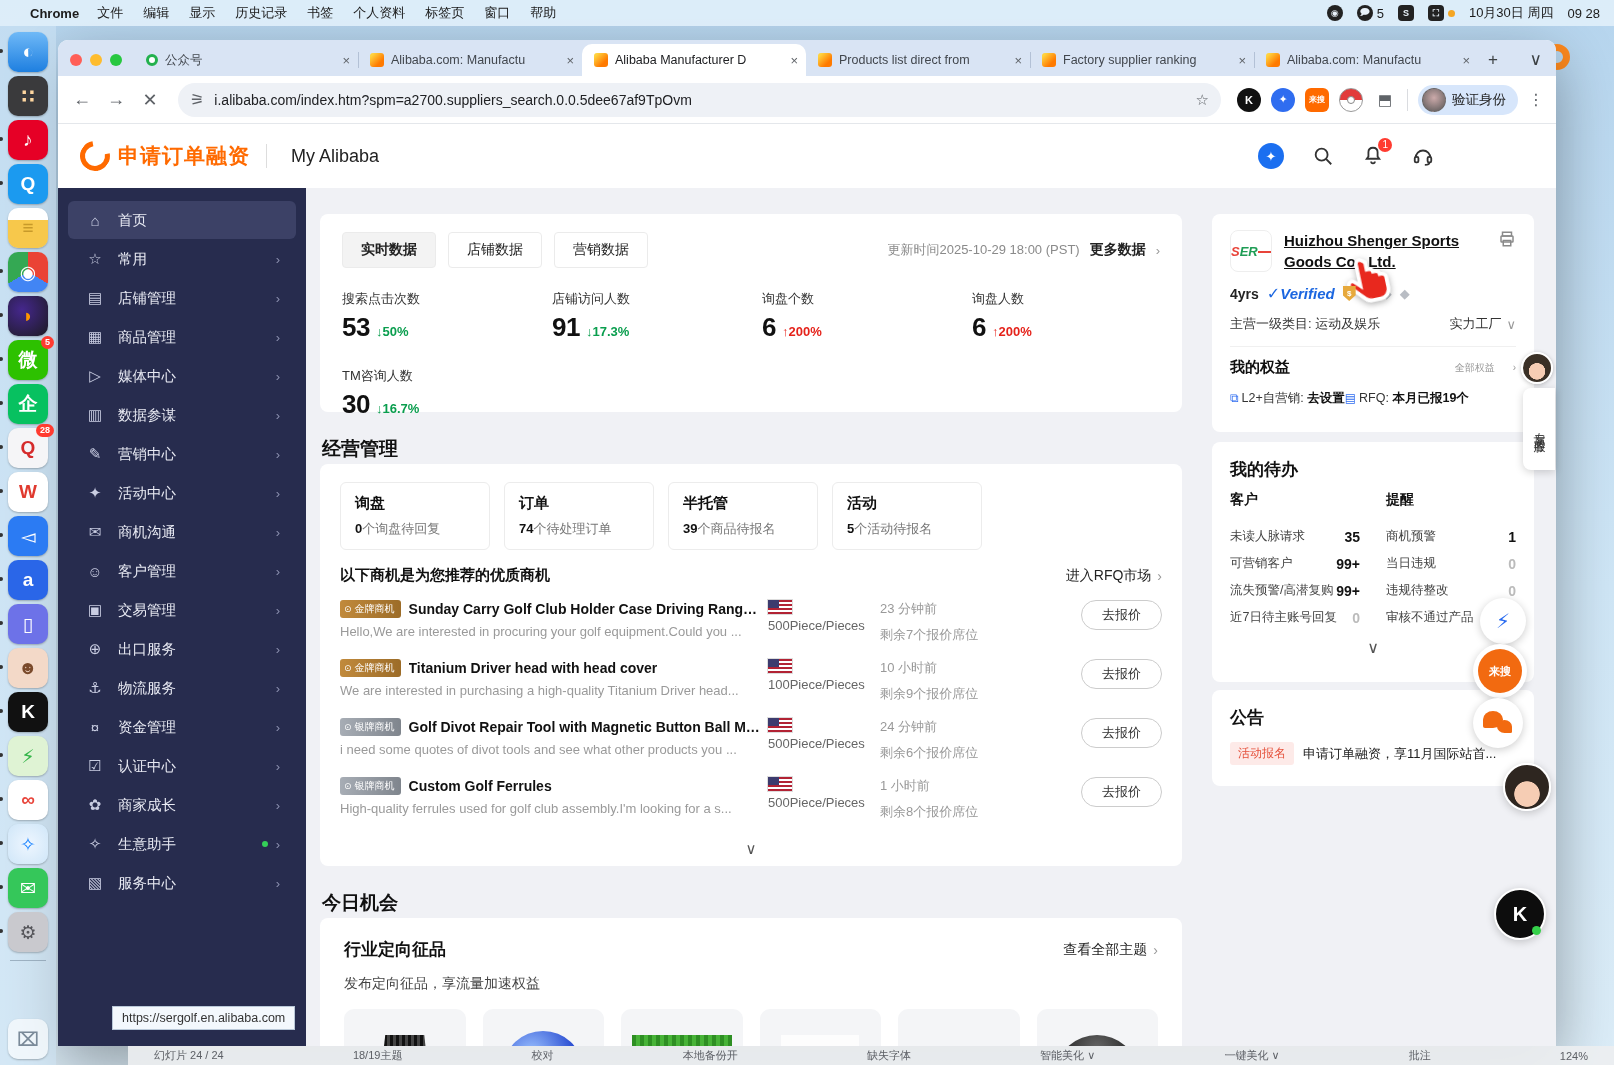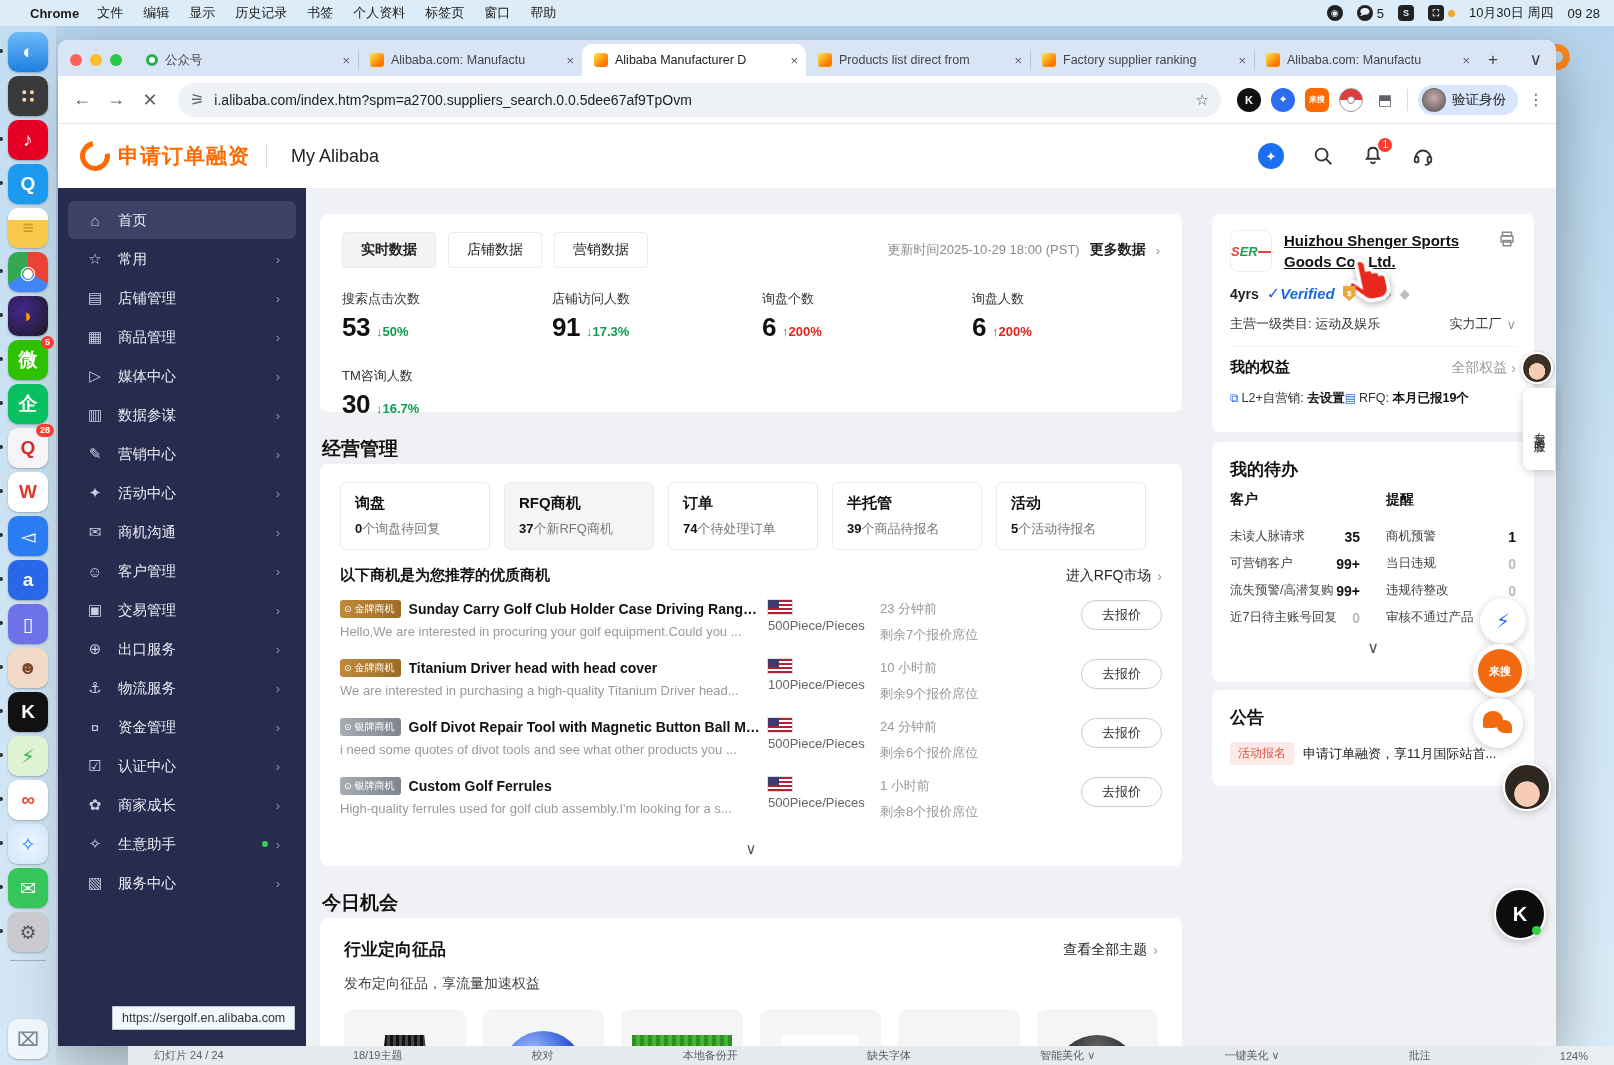--- a/index.html
+++ b/index.html
@@ -185,21 +185,21 @@
   .vcheck { color:#1b66e0; font-weight:bold; }
   .shield { width:13px; height:15px; background:#e7a93c; clip-path:polygon(0 0,100% 0,100% 62%,50% 100%,0 62%);
     color:#fff; font-size:8px; display:flex; align-items:center; justify-content:center; font-weight:bold; }
   .dmd { font-size:13px; }
   .dmd.o { color:#f0750f; } .dmd.g { color:#b9bdc4; }
   .crow3 { display:flex; align-items:center; margin-top:12px; font-size:13px; color:#333; }
   .factory { margin-left:auto; display:flex; align-items:center; gap:5px; }
   .cdiv { border-top:1px solid #f0f0f0; margin:13px 0 11px; }
   .crow4 { display:flex; align-items:center; }
   .rightstitle { font-size:15px; font-weight:bold; color:#111; }
-  .rightsall { margin-left:auto; font-size:14px; color:#999; display:flex; gap:4px; align-items:center; }
+  .rightsall { margin-left:auto; font-size:10px; color:#999; display:flex; gap:18px; align-items:center; }
   .crow5 { display:flex; gap:0; margin-top:13px; font-size:12.5px; color:#333; align-items:center; }
   .miniic { color:#2f6df0; font-size:12px; margin-right:3px; }
   .bold { font-weight:bold; color:#111; }
   .handcursor { position:absolute; left:128px; top:40px; width:56px; height:56px; transform:rotate(-12deg);
     filter:drop-shadow(0 2px 3px rgba(0,0,0,.3)); }
 
   .todocard { left:906px; top:254px; width:322px; height:240px; padding:16px 18px; }
   .todotitle { font-size:17px; font-weight:bold; color:#111; }
   .todocols { display:flex; gap:26px; margin-top:10px; }
   .todocol { flex:1; min-width:0; }
@@ -708,24 +708,20 @@
         </div>
 
         <div class="biztitle">经营管理</div>
         <div class="card bizcard">
           <div class="bizrow">
             <div class="bizbox">
               <div class="bname">询盘</div>
               <div class="bsub"><span class="bnum">0</span><span>个询盘待回复</span></div>
             </div>
 
-            <div class="bizbox active">
-              <div class="bname">RFQ商机</div>
-              <div class="bsub"><span class="bnum">37</span><span>个新RFQ商机</span></div>
-            </div>
 
             <div class="bizbox">
               <div class="bname">订单</div>
               <div class="bsub"><span class="bnum">74</span><span>个待处理订单</span></div>
             </div>
 
             <div class="bizbox">
               <div class="bname">半托管</div>
               <div class="bsub"><span class="bnum">39</span><span>个商品待报名</span></div>
             </div>

